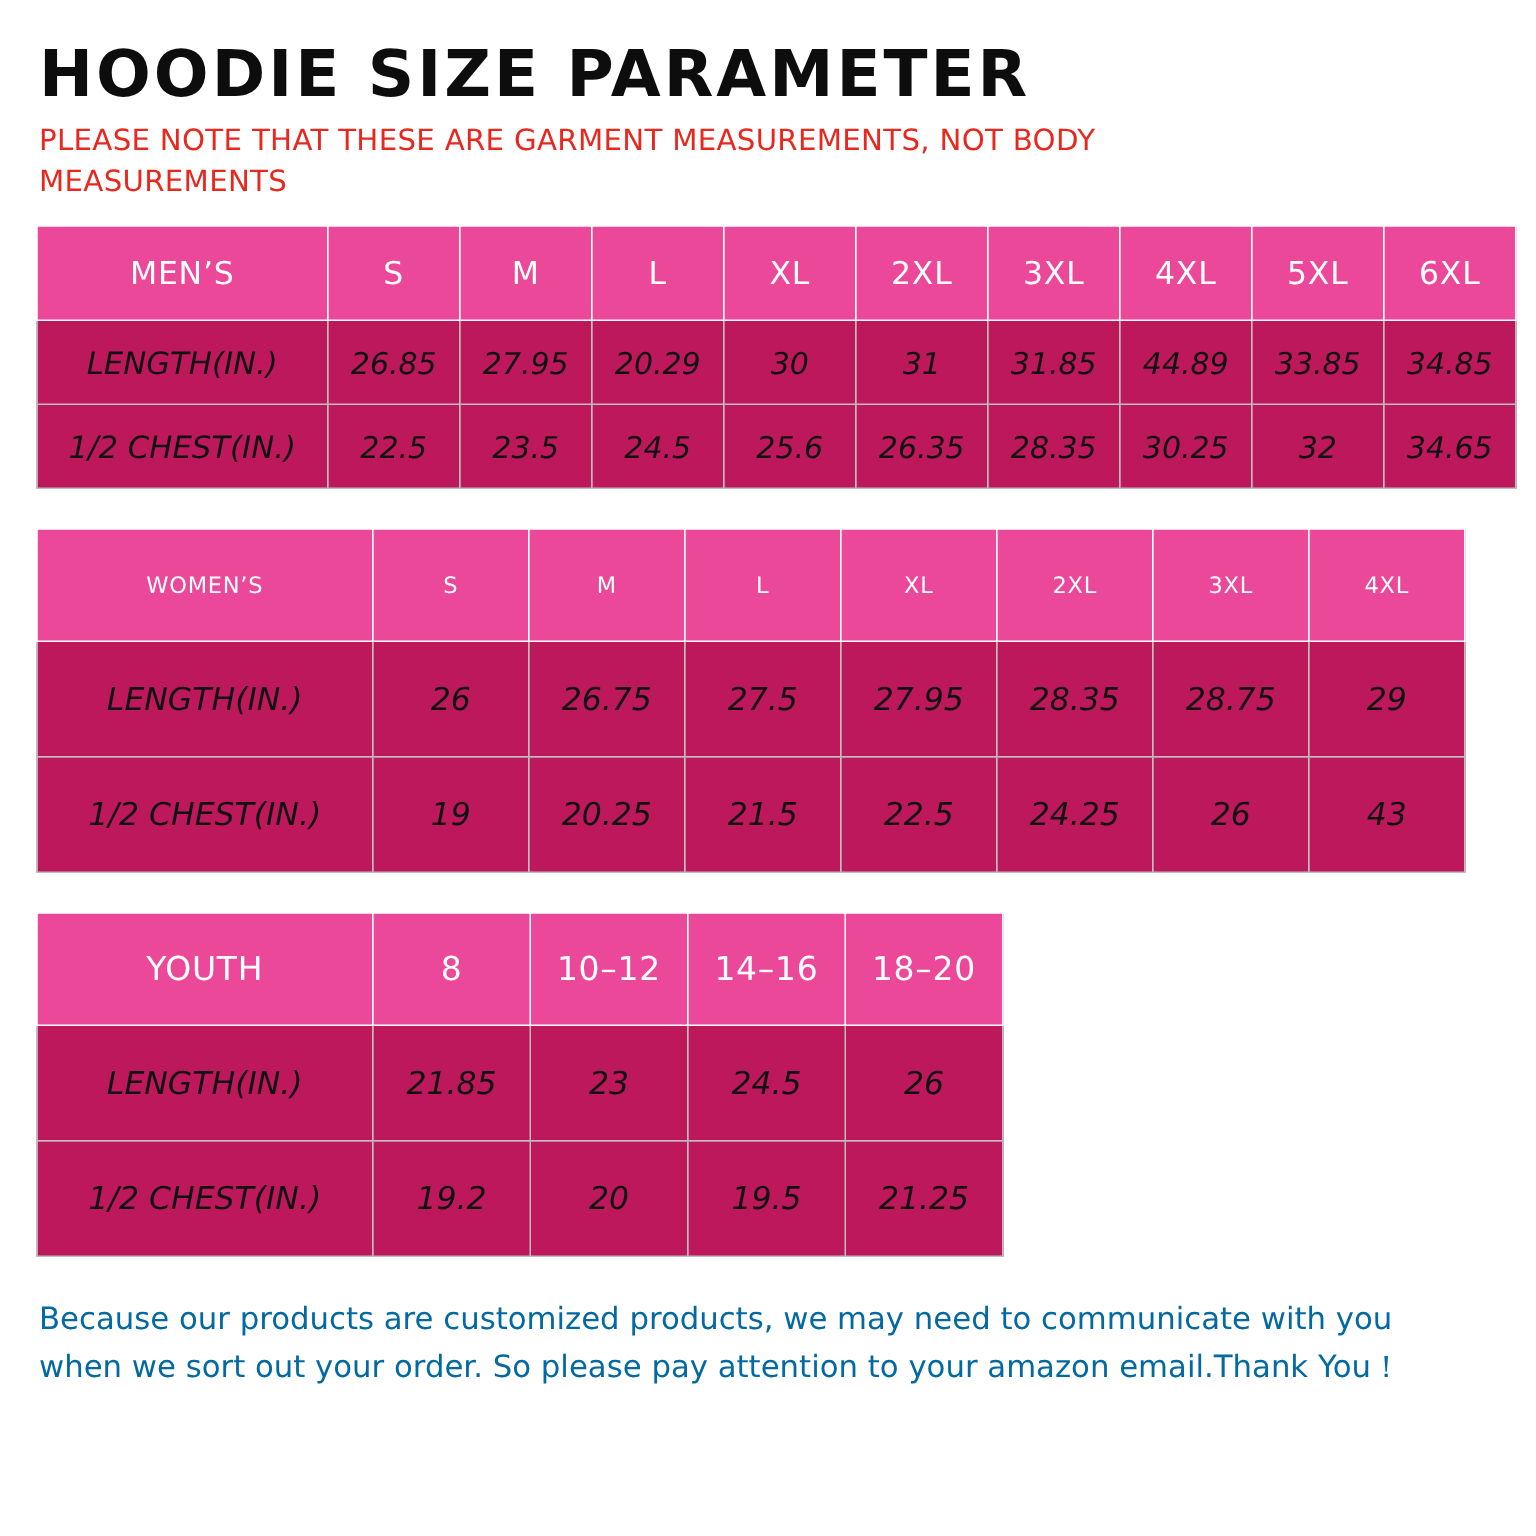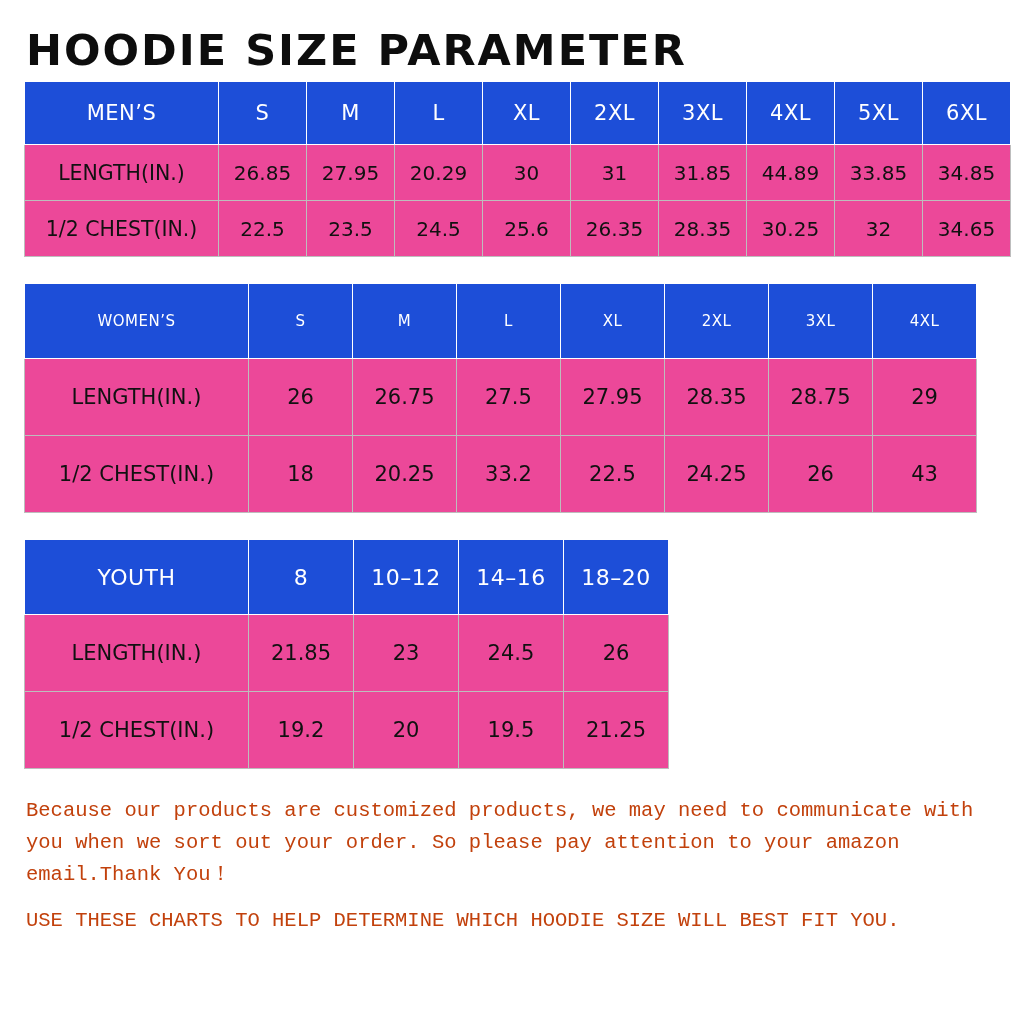--- a/index.html
+++ b/index.html
@@ -43,32 +43,33 @@
     table-layout: fixed;
     margin-bottom: 26px;
   }
   table td, table th {
     border: 1px solid #bdbdbd;
     text-align: center;
     vertical-align: middle;
     font-weight: normal;
   }
   thead td {
-    background: #1d4ed8;
+    background: #ec4899;
     color: #ffffff;
     font-size: 21px;
     height: 60px;
     letter-spacing: 0.5px;
     border-color: #ffffff;
   }
   tbody td {
-    background: #ec4899;
+    background: #be185d;
     color: #111111;
     font-size: 20px;
     height: 53px;
+    font-style: italic;
   }
   tbody td.rowlabel {
     font-size: 20.5px;
   }
   
   #tbl-mens { width: 976px; }
   #tbl-mens col.lbl { width: 194px; }
   #tbl-mens col.sz  { width: 88px; }
   
   #tbl-womens { width: 952px; }
@@ -80,38 +81,38 @@
   #tbl-youth { width: 644px; }
   #tbl-youth col.lbl { width: 224px; }
   #tbl-youth col.sz  { width: 105px; }
   #tbl-youth thead td { font-size: 22px; height: 72px; }
   #tbl-youth tbody td { height: 74px; font-size: 21px; }
 
   .footer {
     margin-top: 4px;
   }
   .footer p {
-    color: #c2410c;
+    color: #0369a1;
     font-size: 20.5px;
     line-height: 1.55;
     margin: 0 0 14px 2px;
     max-width: 960px;
-    font-family: Liberation Mono, monospace;
   }
   .footer p.last {
     margin-bottom: 0;
   }
 </style>
 </head>
 <body>
 
 <div class="page">
 
   <h1 class="title">HOODIE SIZE PARAMETER</h1>
 
+  <p class="note">PLEASE NOTE THAT THESE ARE GARMENT MEASUREMENTS, NOT BODY MEASUREMENTS</p>
 
   <table id="tbl-mens">
     <colgroup>
       <col class="lbl">
         <col class="sz">
         <col class="sz">
         <col class="sz">
         <col class="sz">
       <col class="sz">
         <col class="sz">
@@ -190,23 +191,23 @@
         <td>26</td>
         <td>26.75</td>
         <td>27.5</td>
         <td>27.95</td>
         <td>28.35</td>
         <td>28.75</td>
         <td>29</td>
       </tr>
       <tr>
         <td class="rowlabel">1/2 CHEST(IN.)</td>
-        <td>18</td>
+        <td>19</td>
         <td>20.25</td>
-        <td>33.2</td>
+        <td>21.5</td>
         <td>22.5</td>
         <td>24.25</td>
         <td>26</td>
         <td>43</td>
       </tr>
     </tbody>
   </table>
 
   <table id="tbl-youth">
     <colgroup>
@@ -238,16 +239,15 @@
         <td>19.2</td>
         <td>20</td>
         <td>19.5</td>
         <td>21.25</td>
       </tr>
     </tbody>
   </table>
 
   <div class="footer">
     <p>Because our products are customized products, we may need to communicate with you when we sort out your order. So please pay attention to your amazon email.Thank You！</p>
-    <p class="last">USE THESE CHARTS TO HELP DETERMINE WHICH HOODIE SIZE WILL BEST FIT YOU.</p>
   </div>
 
 </div>
 
 </body></html>

